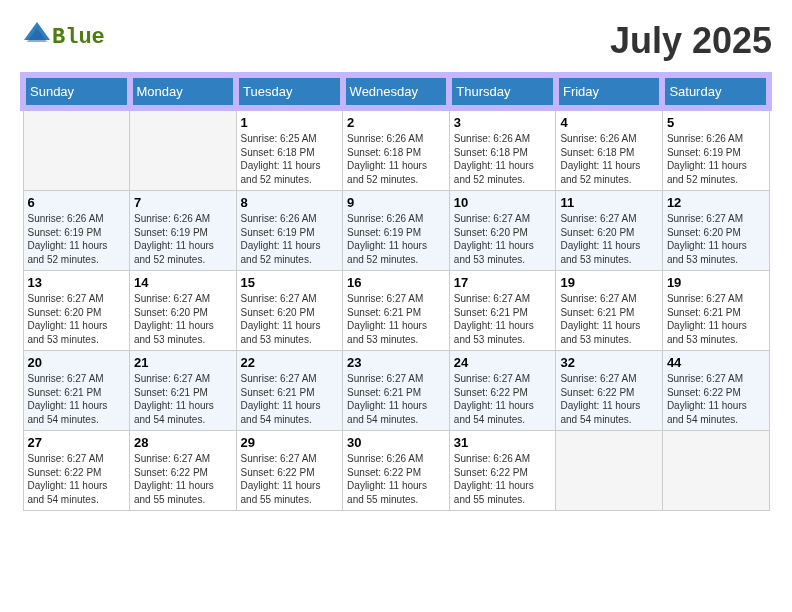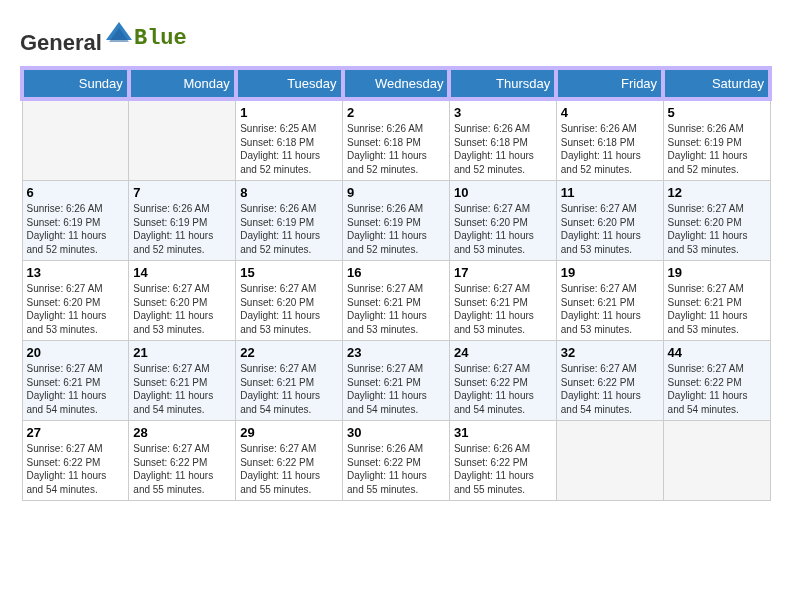--- a/index.html
+++ b/index.html
@@ -50,24 +50,24 @@
     }
     table {
       width: 100%;
       border-collapse: collapse;
       font-size: 11px;
     }
     thead th {
       background-color: #2f7fc1;
       color: #fff;
       padding: 6px 4px;
-      text-align: right;
+      text-align: left;
       font-size: 13px;
       font-weight: normal;
-      border: 4px solid #c4b5fd;
+      border: 6px solid #c4b5fd;
     }
     td {
       border: 1px solid #ccc;
       vertical-align: top;
       padding: 4px;
       width: 107px;
       min-height: 80px;
       background: #fff;
     }
     td.empty {
@@ -92,28 +92,29 @@
     td.empty {
       background: #f5f5f5 !important;
     }
   </style>
 </head>
 <body>
 
 <div class="header">
   <div class="logo">
     <div>
-      <span class="logo-text-general">General</span><svg class="logo-icon" viewBox="0 0 30 30">
+      <svg class="logo-icon" viewBox="0 0 30 30">
           <polygon points="15,2 28,20 2,20" fill="#2f7fc1"></polygon>
           <polygon points="15,8 25,22 5,22" fill="#1a5a9a" opacity="0.5"></polygon>
         </svg>
     </div>
     <span class="logo-text-blue">Blue</span>
   </div>
   <div class="title-block">
+    <div class="month-title">July 2025</div>
   </div>
 </div>
 
 <table>
   <thead>
     <tr id="header-row">
         <th>Sunday</th>
         <th>Monday</th>
         <th>Tuesday</th>
         <th>Wednesday</th>

